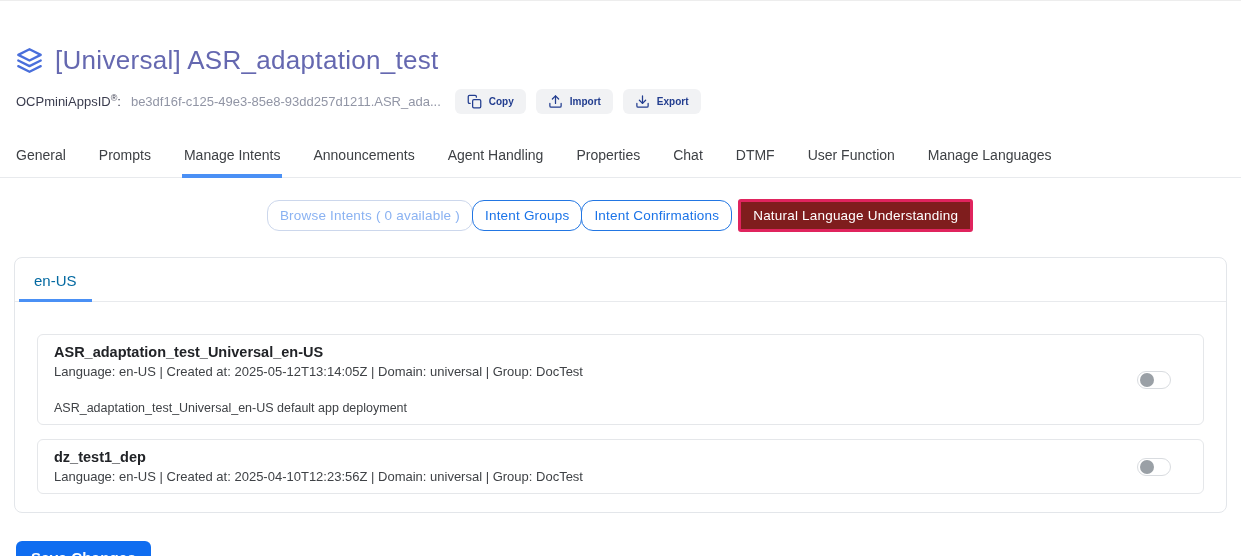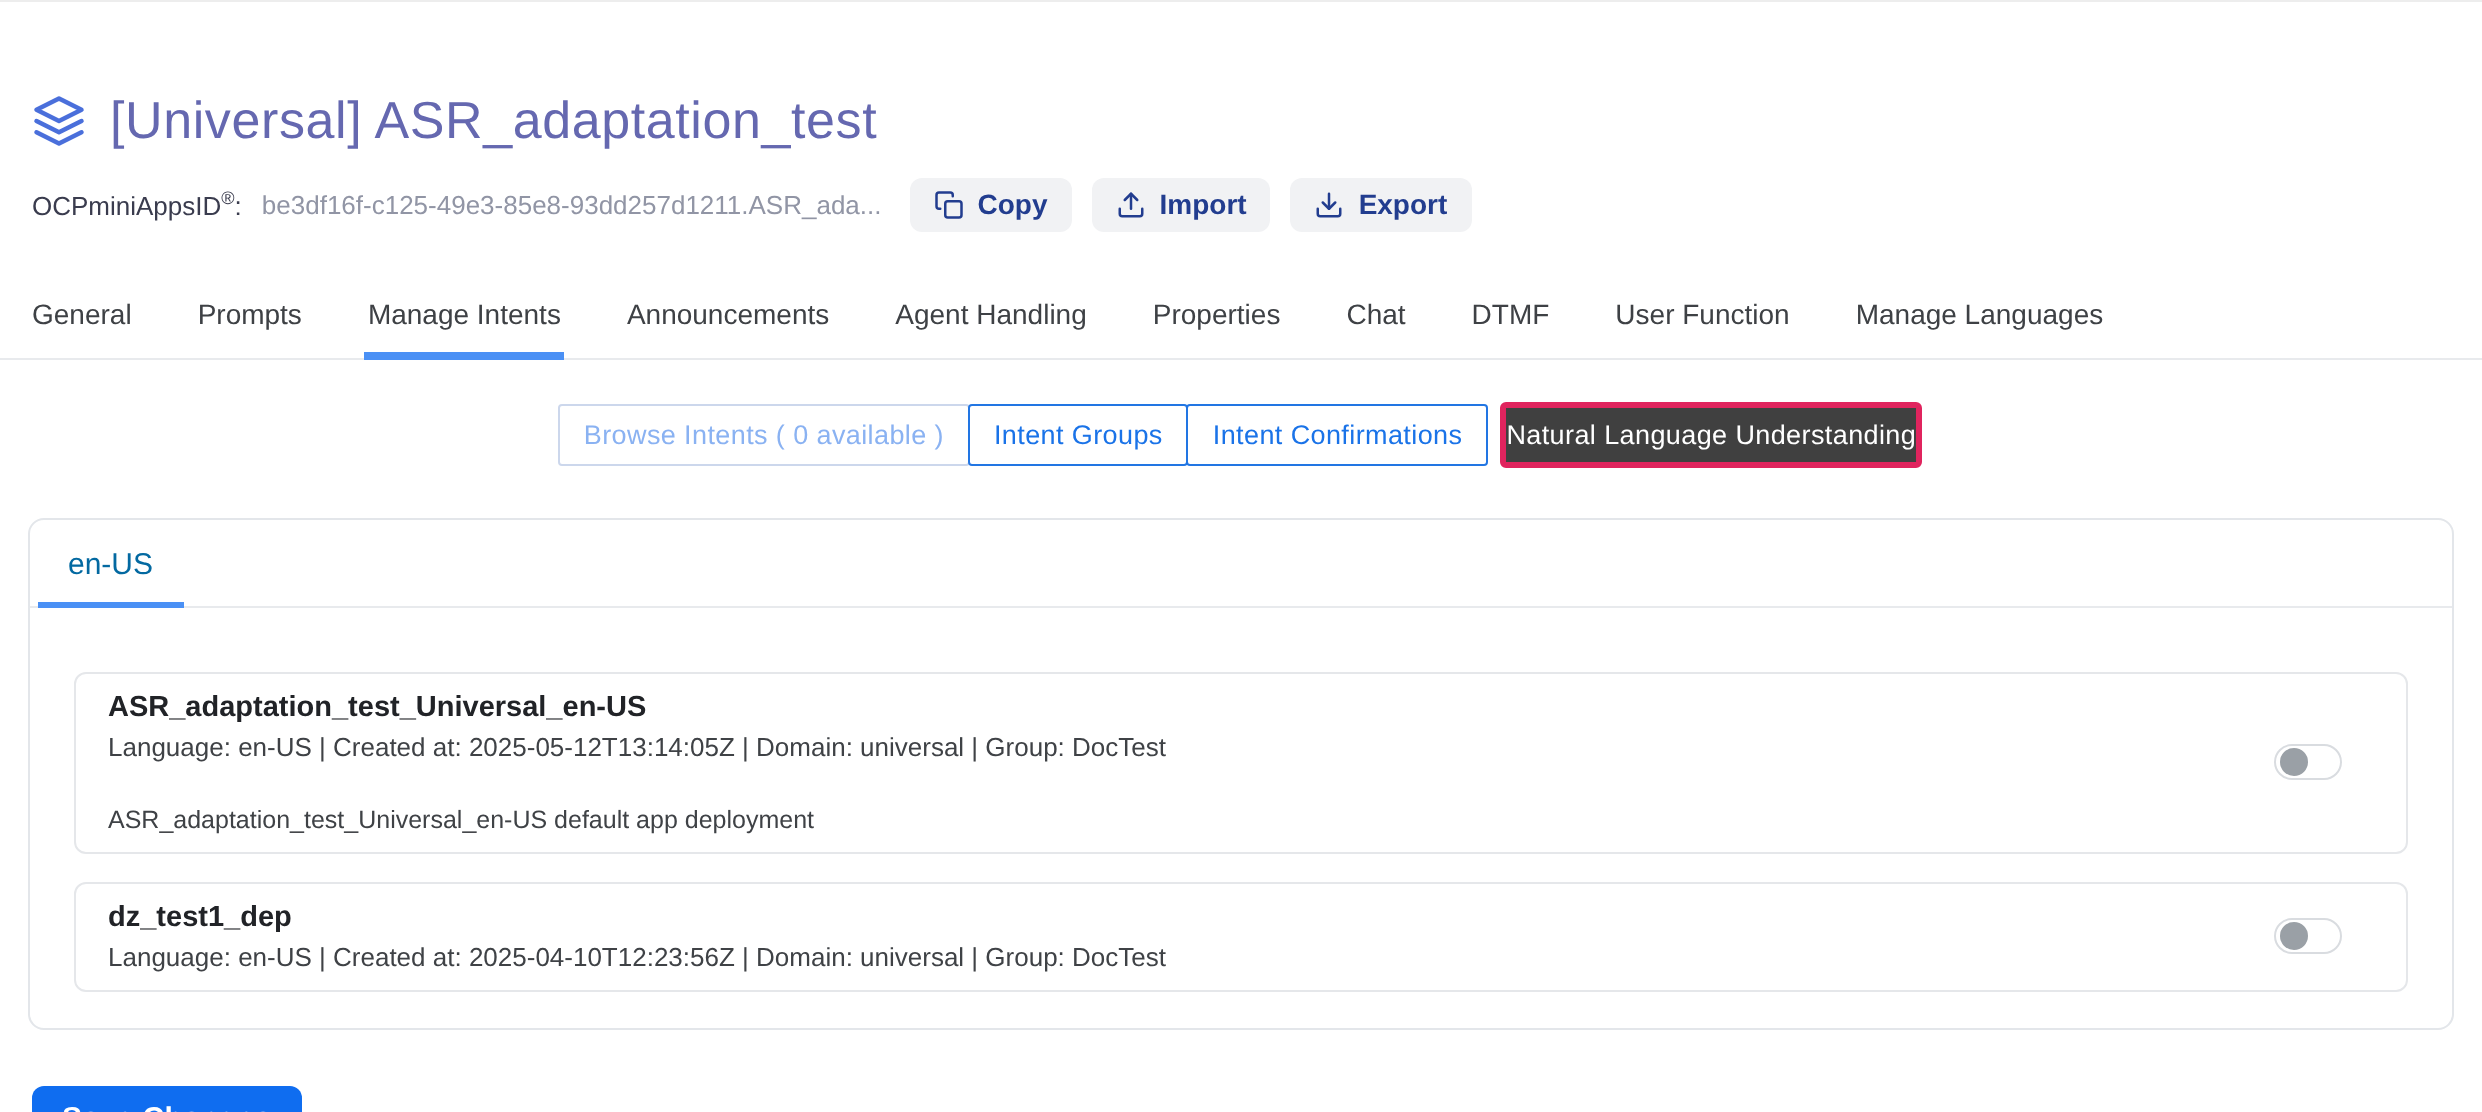--- a/index.html
+++ b/index.html
@@ -14,42 +14,42 @@
   .title-row { display:flex; align-items:center; gap:12px;margin-top:29px; }
   .app-icon { width:27px; height:27px; flex:0 0 auto; color:#4a6fdb; }
   .page-title { font-size:26px; font-weight:500; color:#6568b0; letter-spacing:.3px; }
   .id-row { display:flex; align-items:center; gap:10px; margin-top:13px; font-size:13px; }
   .id-label { color:#3a3c4e; white-space:nowrap; }
   .id-label sup { font-size:9px; }
   .id-value { color:#9195a5; margin-right:4px; white-space:nowrap; }
   .hdr-btn {
     display:inline-flex; align-items:center; gap:7px; background:#f1f2f4; border:none;
     border-radius:6px; padding:5px 12px; font-family:inherit;
-    color:#223d8f; font-weight:700; font-size:14px; cursor:pointer; line-height:1.2;
+    color:#223d8f; font-weight:700; font-size:10px; cursor:pointer; line-height:1.2;
   }
   .hdr-btn svg { width:15px; height:15px; }
   
   .tabbar { display:flex; gap:33px; padding:0 16px; margin-top:21px; border-bottom:1px solid #e8eaed; }
   .tab {
     font-size:14px; color:#3e4145; padding:12px 0 14px; cursor:pointer;
     position:relative; white-space:nowrap;
   }
   .tab.active::after {
     content:""; position:absolute; left:-2px; right:-2px; bottom:-1px; height:4px; background:#4a90f5;
   }
   
   .subtabs { display:flex; justify-content:center; align-items:center; margin-top:21px; }
   .subtab {
     border:1px solid #2276e3; color:#1a73e8; background:#fff; font-family:inherit;
     font-size:13.5px; padding:7px 12px; margin-left:-1px; cursor:pointer; white-space:nowrap;
-    position:relative; z-index:1; border-radius:2px; letter-spacing:.2px;
+    position:relative; z-index:1; border-radius:12px; letter-spacing:.2px;
   }
   .subtab.disabled { color:#8ab2f2; border-color:#ccd7ec; z-index:0; }
   .subtab.active {
-    background:#404040; color:#fff; border:3px solid #e0245e; padding:6px 0;
+    background:#7f1d1d; color:#fff; border:3px solid #e0245e; padding:6px 12px;
     margin-left:6px; z-index:2; border-radius:3px;
   }
   
   .panel { margin:25px 14px 0; border:1px solid #e3e6ea; border-radius:8px; background:#fff; }
   .panel-tabs { display:flex; border-bottom:1px solid #e8eaed; padding-left:4px; }
   .lang-tab {
     padding:14px 15px 12px; font-size:15px; color:#0369a1; cursor:pointer; position:relative;
   }
   .lang-tab.active::after {
     content:""; position:absolute; left:0; right:0; bottom:-1px; height:3px; background:#4a90f5;

